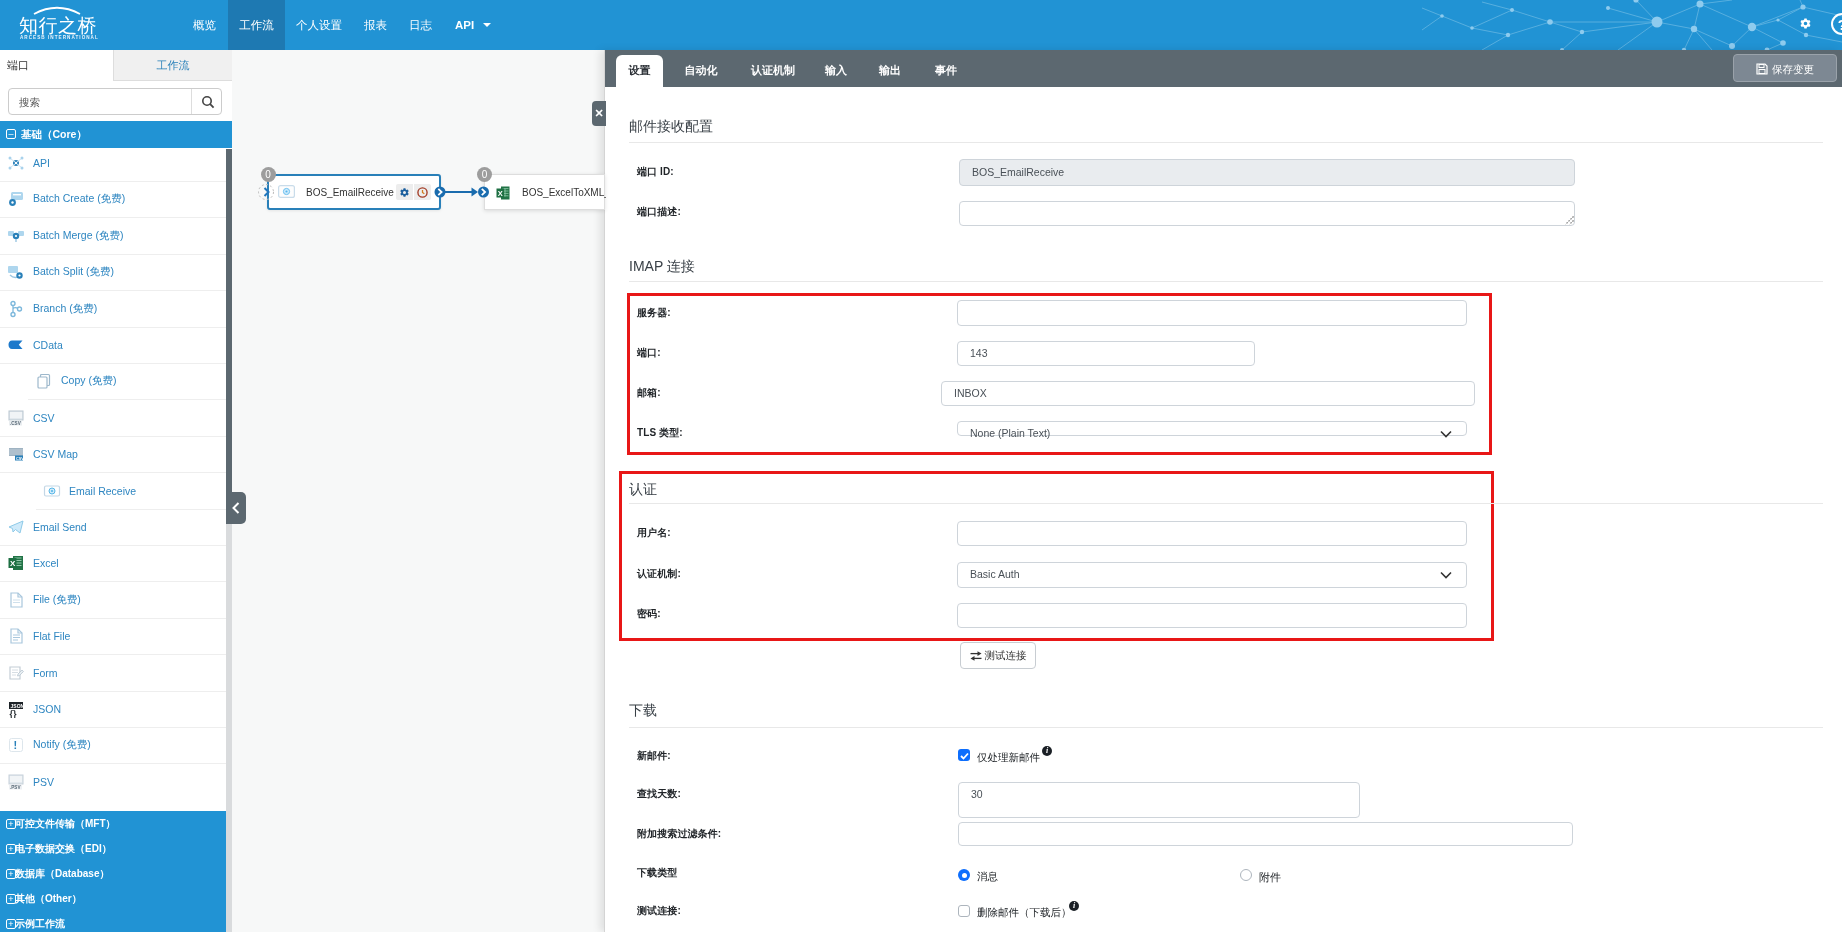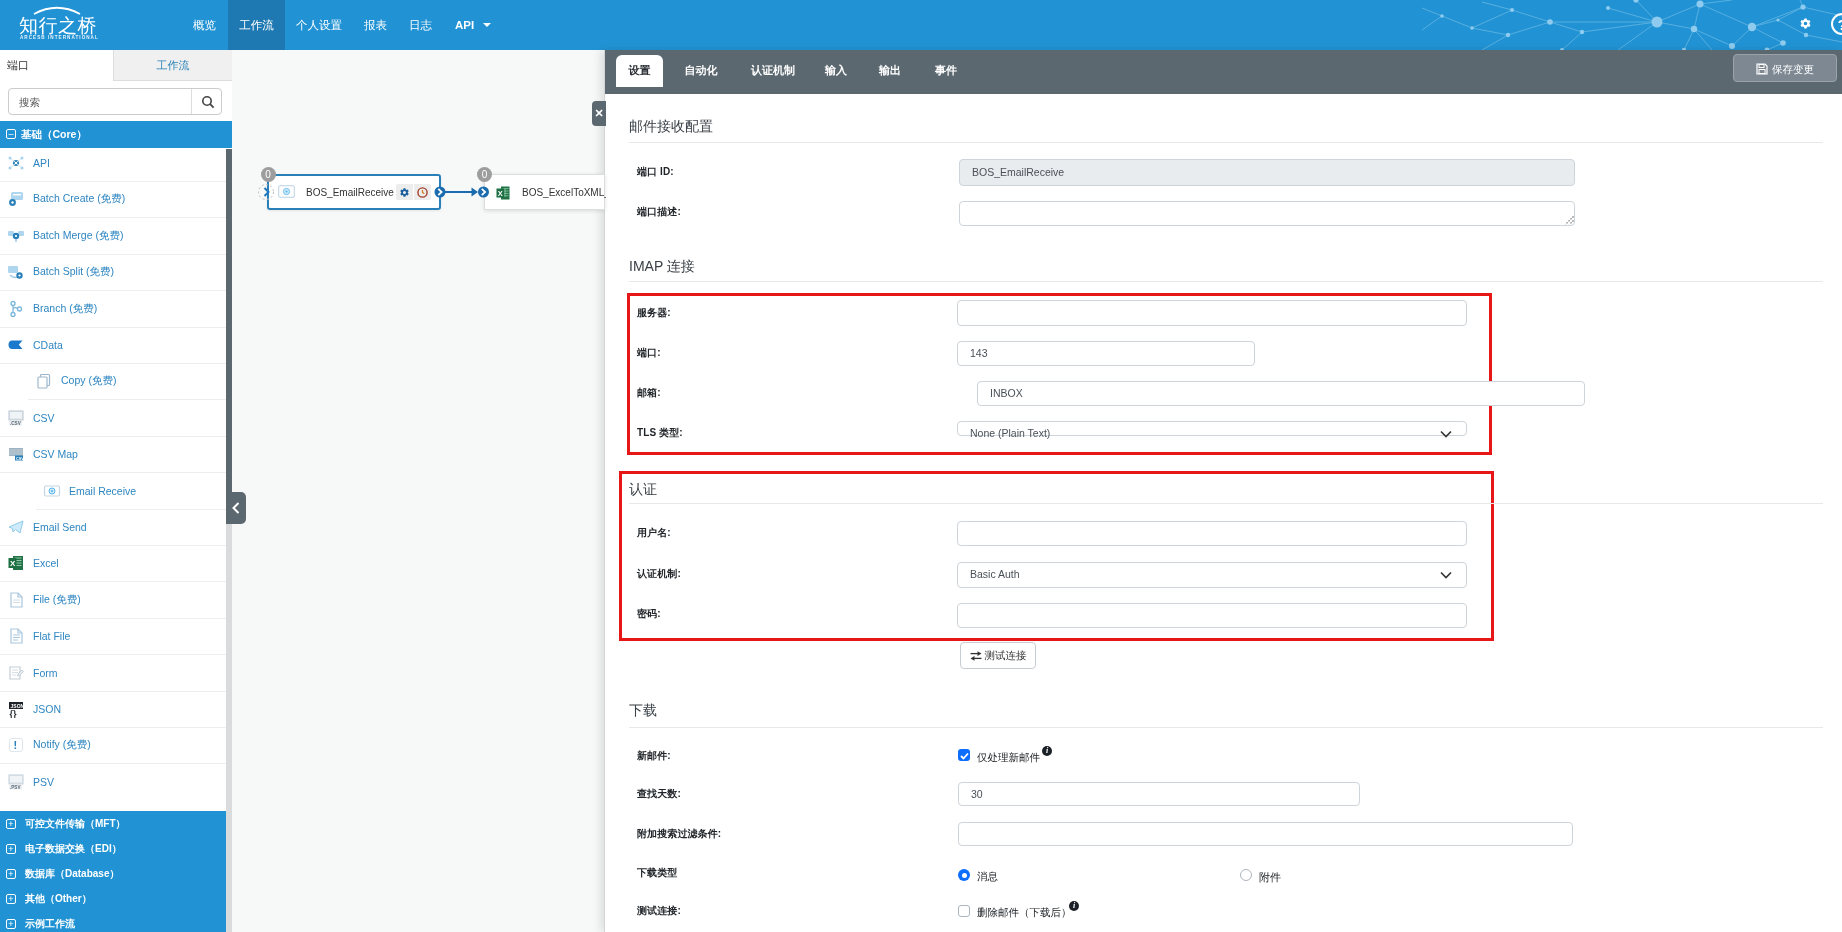--- a/index.html
+++ b/index.html
@@ -16,32 +16,32 @@
 #tab1 { position:absolute; left:0; top:0; width:113px; height:31px; background:#fff; color:#333; font-size:11px; text-align:left; line-height:31px;margin-left:7px; }
 #tab2 { position:absolute; left:113px; top:0; width:119px; height:31px; background:#f0f0f0; color:#2980b9; font-size:11px; text-align:center; line-height:31px; border-bottom:1px solid #ddd; border-left:1px solid #ddd; }
 #searchbox { position:absolute; left:8px; top:38px; width:214px; height:27px; border:1px solid #ccc; border-radius:4px; background:#fff; }
 #searchbox .ph { position:absolute; left:10px; top:7px; font-size:10.5px; color:#555; }
 #searchbox .div { position:absolute; left:182px; top:0; width:1px; height:25px; background:#ddd; }
 #corehdr { position:absolute; left:0; top:71px; width:232px; height:27px; background:#2193d4; color:#fff; font-size:10.5px; font-weight:bold; line-height:27px; }
 .itemrow { position:absolute; left:0; width:226px; height:37px; border-bottom:1px solid #eee; }
 .itemrow .txt { position:absolute; left:33px; top:50%; transform:translateY(-50%); font-size:10.5px; color:#2e86c1; }
 .itemrow .ic { position:absolute; left:7px; top:50%; transform:translateY(-50%); width:18px; height:18px; }
 .blues { position:absolute; left:0; width:232px; height:25px; background:#2193d4; color:#fff; font-size:10px; font-weight:bold; line-height:25px; }
-.blues .pl { margin-left:25px; }
+.blues .pl { margin-left:15px; }
 .plusbox { position:absolute; left:6px; top:8px; width:10px; height:10px; border:1.2px solid #fff; border-radius:2px; color:#fff; font-size:9px; line-height:8px; text-align:center; font-weight:normal; }
 #sb-track { position:absolute; left:226px; top:99px; width:6px; height:783px; background:#d9dbdd; }
 #sb-thumb { position:absolute; left:226px; top:99px; width:6px; height:365px; background:#5c6870; }
 
 #canvas { position:absolute; left:232px; top:50px; width:372px; height:882px; background:#f7f8f8; }
 #handle { position:absolute; left:226px; top:492px; width:20px; height:32px; background:#5c6870; border-radius:0 5px 5px 0; z-index:5; }
 .node { position:absolute; background:#fff; }
 .badge0 { position:absolute; width:15px; height:15px; border-radius:50%; background:#9d9d9d; color:#fff; font-size:10px; text-align:center; line-height:15px; z-index:3; }
 
 #panel { position:absolute; left:604px; top:50px; width:1238px; height:882px; background:#fff; border-left:1px solid #d4d4d4; box-shadow:-4px 0 8px rgba(0,0,0,0.10); }
-#tabbar { position:absolute; left:0; top:0; width:1238px; height:44px; background:#5c6870; }
+#tabbar { position:absolute; left:0; top:0; width:1238px; height:37px; background:#5c6870; }
 .ptab { position:absolute; top:0; height:36px; line-height:40px; color:#fff; font-size:11px; font-weight:bold; text-align:center; }
 #ptab-active { position:absolute; left:11px; top:4.5px; width:47px; height:32px; background:#fff; border-radius:6px 6px 0 0; color:#2b3036; font-size:11px; font-weight:bold; text-align:center; line-height:30px; }
 #savebtn { position:absolute; right:6px; top:4px; width:104px; height:28px; background:#7d8893; border:1px solid #9aa2aa; border-radius:4px; color:#fff; font-size:10.5px; text-align:center; line-height:28px; }
 #closebtn { position:absolute; left:-13px; top:51px; width:14px; height:25px; background:#5c6870; border-radius:4px 0 0 4px; color:#fff; text-align:center; line-height:25px; font-size:11px; font-weight:bold; z-index:4; }
 .hd { position:absolute; font-size:14px; color:#394047; }
 .sep { position:absolute; left:24px; width:1194px; height:1px; background:#e8e8e8; }
 .lbl { position:absolute; font-size:10px; font-weight:bold; color:#212529; letter-spacing:0.1px; }
 .inp { position:absolute; border:1px solid #ced4da; border-radius:4px; background:#fff; font-size:10.5px; color:#495057; line-height:23px; padding-left:12px; }
 .redbox { position:absolute; border:3px solid #e81717; }
 .chk { position:absolute; width:12px; height:12px; border-radius:3px; }
@@ -355,21 +355,21 @@
         <path d="M8.5 0.5 0.5 8.5M8.5 4.5 4.5 8.5" stroke="#666" stroke-width="1.1" stroke-dasharray="1.4 1.4"></path>
       </svg>
     <div class="hd" style="left:24px;top:208px;">IMAP 连接</div>
     <div class="sep" style="top:231px;"></div>
     <div class="redbox" style="left:22px;top:243px;width:865px;height:162px;"></div>
     <div class="lbl" style="left:32px;top:256px;">服务器:</div>
     <div class="inp" style="left:352px;top:250px;width:510px;height:26px;"></div>
     <div class="lbl" style="left:32px;top:296px;">端口:</div>
     <div class="inp" style="left:352px;top:291px;width:298px;height:25px;">143</div>
     <div class="lbl" style="left:32px;top:336px;">邮箱:</div>
-    <div class="inp" style="left:372px;top:331px;width:608px;height:25px;">INBOX</div>
+    <div class="inp" style="left:336px;top:331px;width:534px;height:25px;">INBOX</div>
     <div class="lbl" style="left:32px;top:376px;">TLS 类型:</div>
     <div class="inp" style="left:352px;top:371px;width:510px;height:15px;">None (Plain Text)</div>
     <svg class="chev" style="left:835px;top:380px" width="12" height="8" viewBox="0 0 12 8">
         <path d="M1 1.5 6 6.5 11 1.5" fill="none" stroke="#333" stroke-width="1.6"></path>
       </svg>
     <div class="redbox" style="left:14px;top:421px;width:875px;height:170px;"></div>
     <div class="hd" style="left:24px;top:431px;">认证</div>
     <div class="sep" style="top:453px;"></div>
     <div class="lbl" style="left:32px;top:476px;">用户名:</div>
     <div class="inp" style="left:352px;top:471px;width:510px;height:25px;"></div>
@@ -390,21 +390,21 @@
     <div class="sep" style="top:677px;"></div>
     <div class="lbl" style="left:32px;top:699px;">新邮件:</div>
     <div class="chk" style="left:353px;top:699px;background:#0d6efd;">
         <svg style="position:absolute;left:2px;top:3px" width="9" height="8" viewBox="0 0 9 8">
           <path d="M1 4 3.5 6.5 8 1.5" fill="none" stroke="#fff" stroke-width="1.8"></path>
         </svg>
       </div>
     <div style="position:absolute;left:372px;top:701px;font-size:10.5px;color:#212529;">仅处理新邮件</div>
     <div class="info" style="left:437px;top:696px;">i</div>
     <div class="lbl" style="left:32px;top:737px;">查找天数:</div>
-    <div class="inp" style="left:353px;top:732px;width:402px;height:24px;">30</div>
+    <div class="inp" style="left:353px;top:732px;width:402px;height:36px;">30</div>
     <div class="lbl" style="left:32px;top:777px;">附加搜索过滤条件:</div>
     <div class="inp" style="left:353px;top:772px;width:615px;height:24px;"></div>
     <div class="lbl" style="left:32px;top:816px;">下载类型</div>
     <div class="radio" style="left:353px;top:819px;background:#0d6efd;">
         <span style="position:absolute;left:3.5px;top:3.5px;width:5px;height:5px;border-radius:50%;background:#fff;"></span>
       </div>
     <div style="position:absolute;left:372px;top:820px;font-size:10.5px;color:#212529;">消息</div>
     <div class="radio" style="left:635px;top:819px;border:1px solid #adb5bd;background:#fff;"></div>
     <div style="position:absolute;left:654px;top:820px;font-size:11px;color:#212529;">附件</div>
     <div class="lbl" style="left:32px;top:854px;">测试连接:</div>

